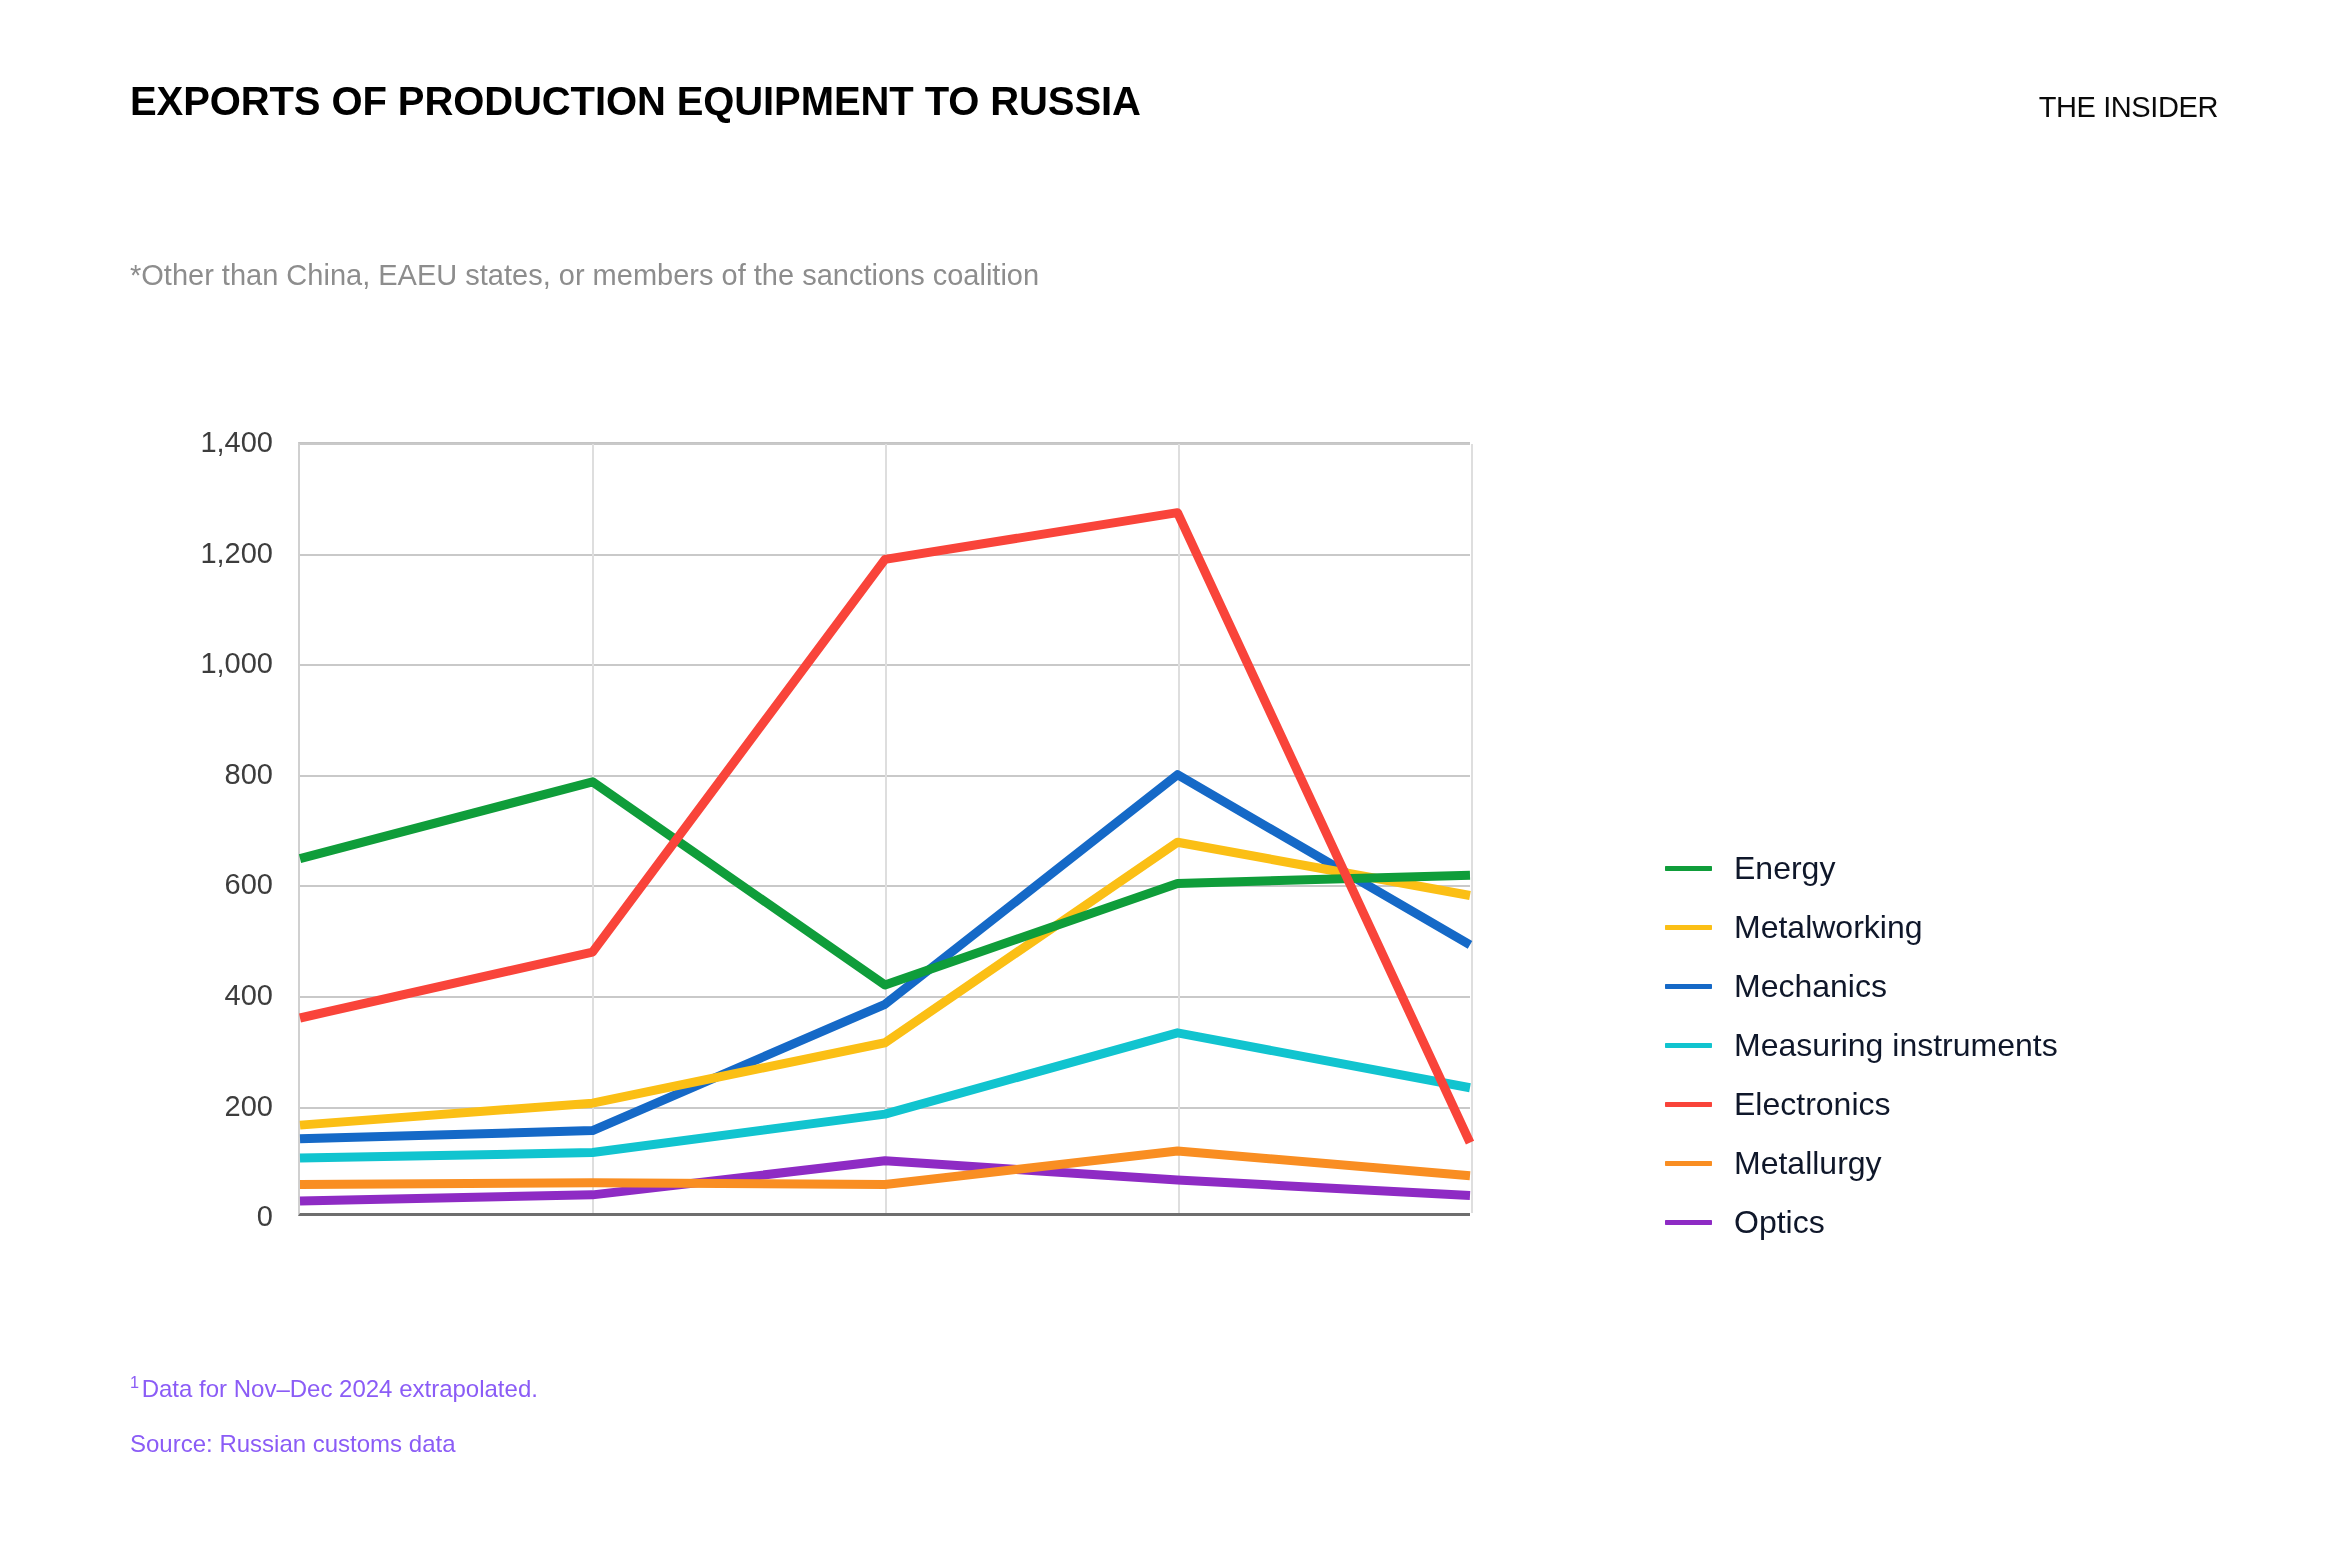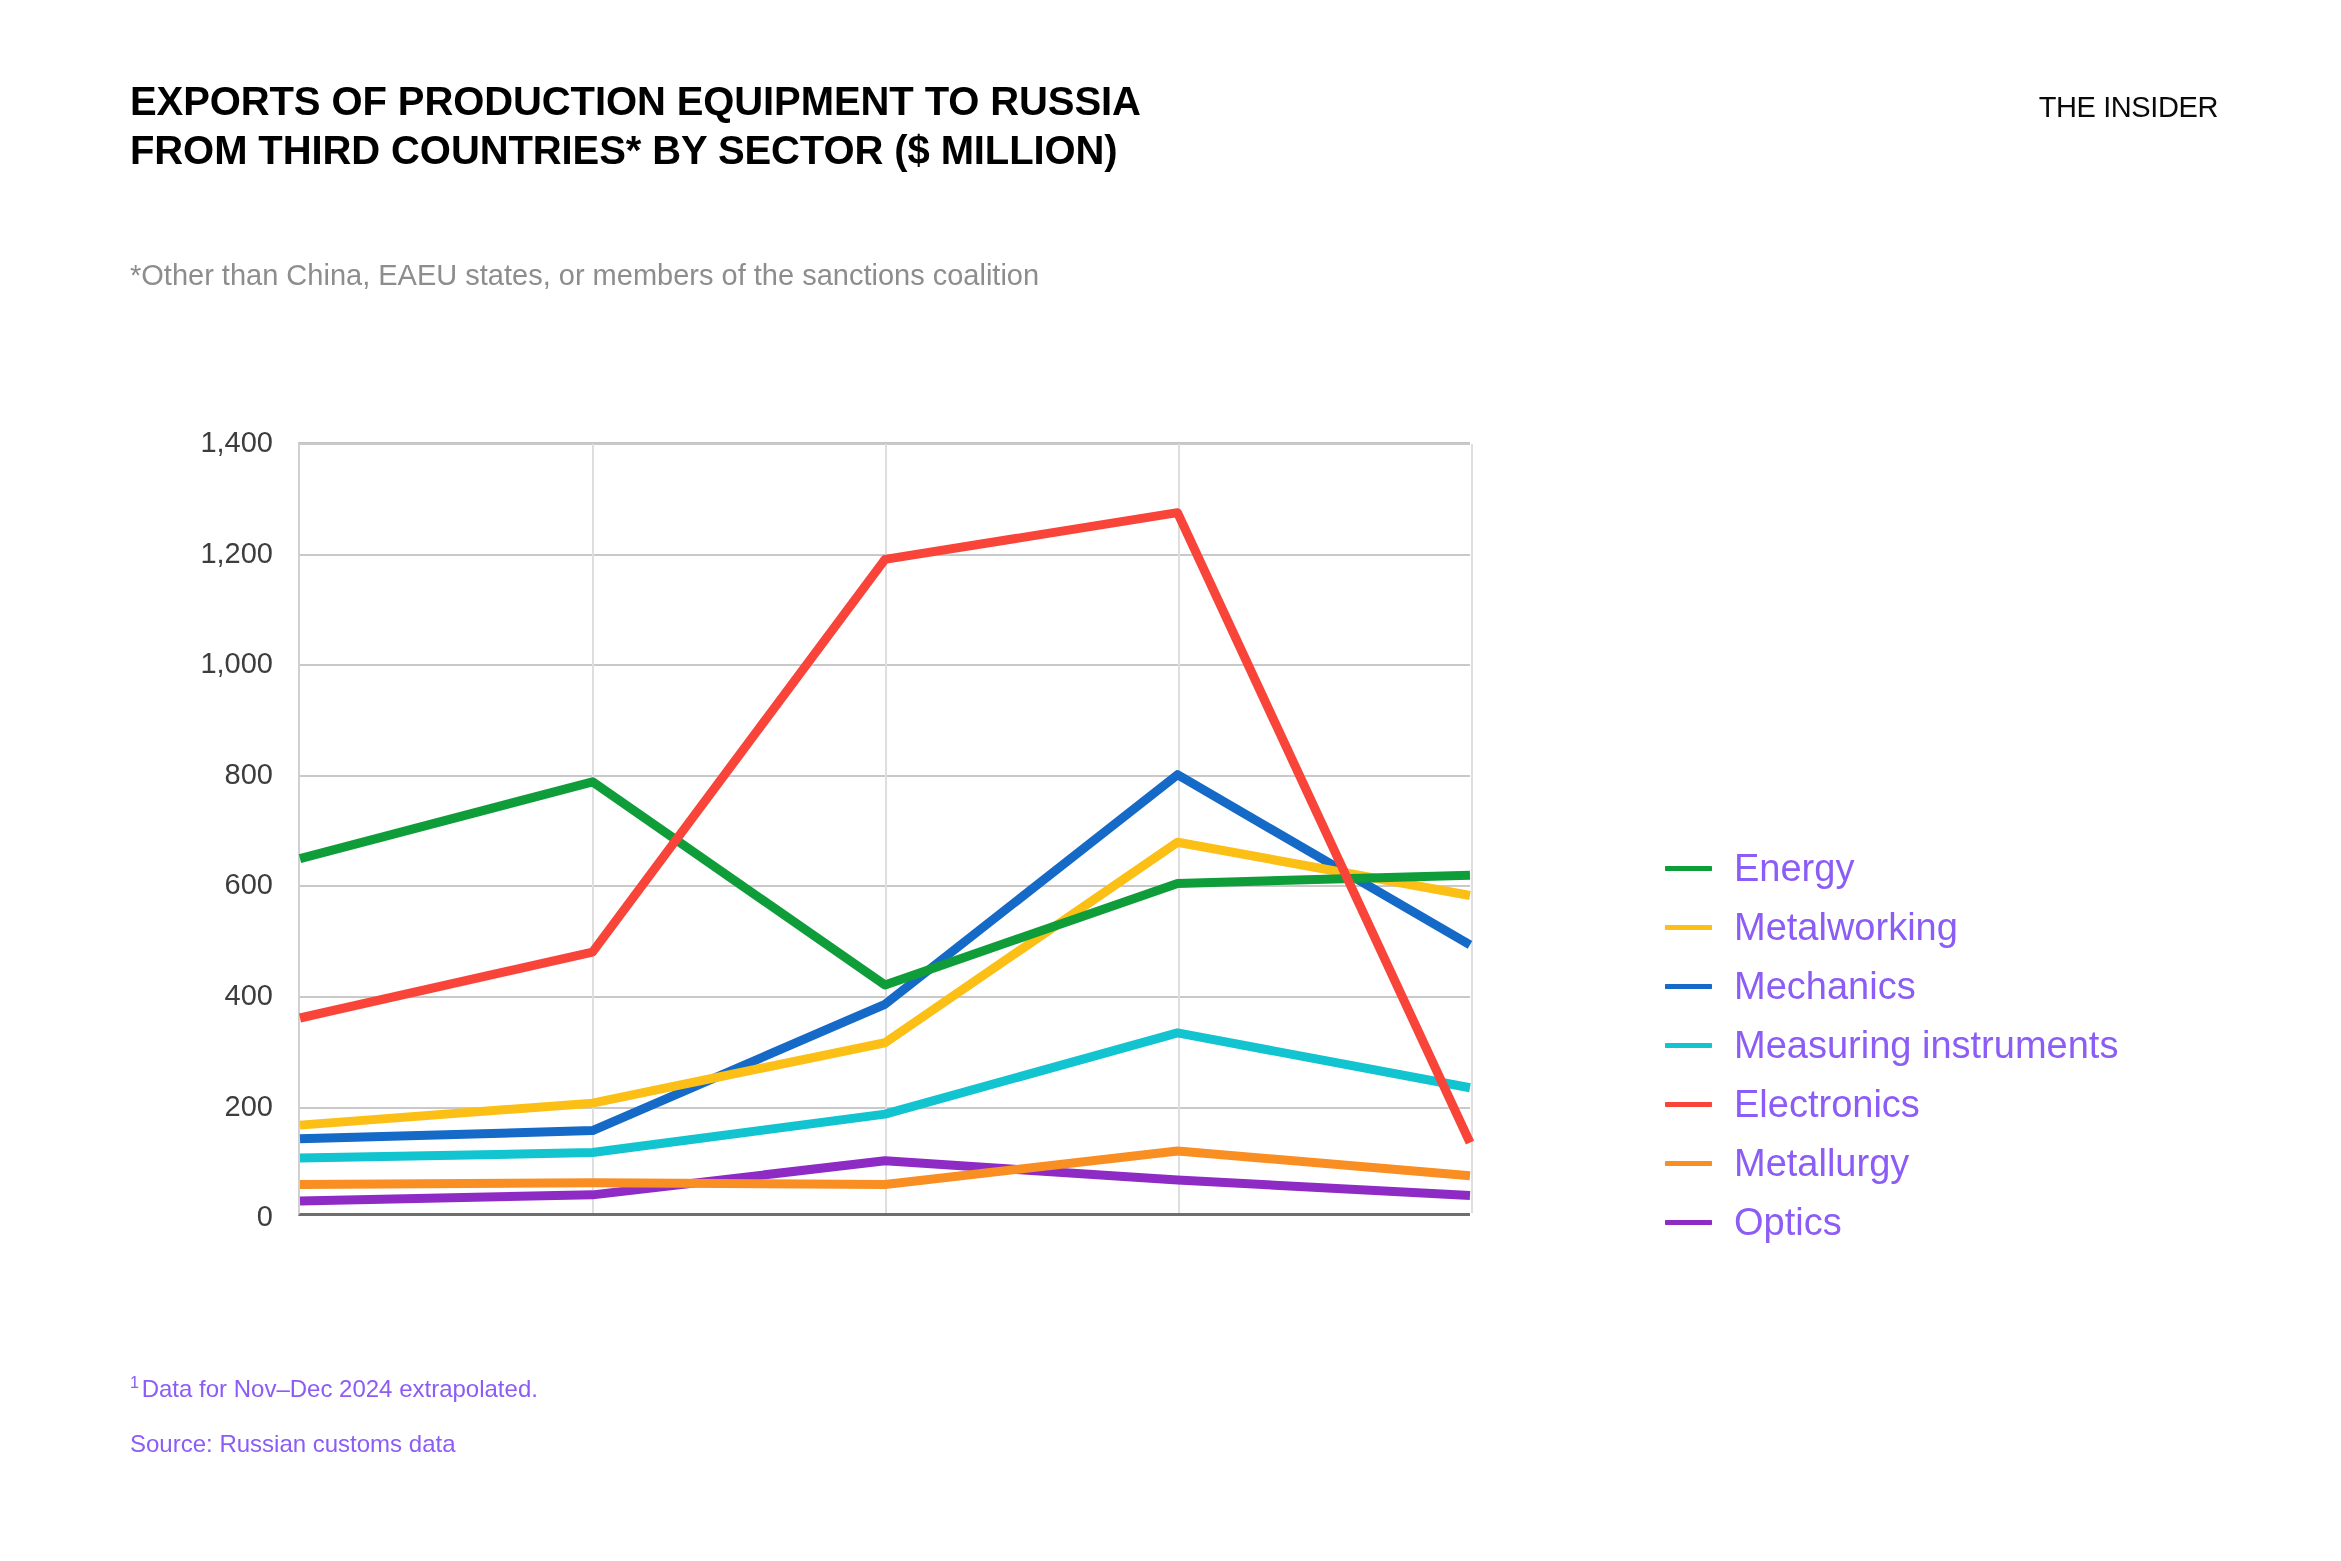--- a/index.html
+++ b/index.html
@@ -57,37 +57,36 @@
   .xlabels span {
     position: absolute; transform: translateX(-50%);
     font-size: 29px; color: #3d3d3d; white-space: nowrap;
   }
   .xlabels sup { font-size: 17.6px; vertical-align: super; }
 
   
   .legend { position: absolute; left: 1665px; top: 839px; width: 599px; }
   .legend-row { display: flex; align-items: center; height: 59px; }
   .legend-swatch { width: 47px; height: 4.6px; border-radius: 0.7px; flex: 0 0 auto; }
-  .legend-label { margin-left: 22px; font-size: 38px; color: #8b5cf6; white-space: nowrap; }
+  .legend-label { margin-left: 22px; font-size: 32px; color: #0f172a; white-space: nowrap; }
 
   
   .footnotes { position: absolute; left: 130px; top: 1374px; }
   .footnote { font-size: 24px; color: #8b5cf6; line-height: 1.0; white-space: nowrap; }
   .footnote + .footnote { margin-top: 31px; }
   .footnote sup { font-size: 16.3px; vertical-align: super; margin-right: 2.6px; }
 </style>
 </head>
 <body>
 
 <div class="page">
 
   <div class="header">
     <div class="title">
       <span class="line">EXPORTS OF PRODUCTION EQUIPMENT TO RUSSIA</span>
-      <span class="line">FROM THIRD COUNTRIES* BY SECTOR ($ MILLION)</span>
     </div>
     <div class="logo">THE INSIDER</div>
   </div>
   <div class="subtitle">*Other than China, EAEU states, or members of the sanctions coalition</div>
 
   <div class="plot-wrap">
 
     <div class="ylabels">
         <span style="top: 0px;">1,400</span>
         <span style="top: 111px;">1,200</span>

